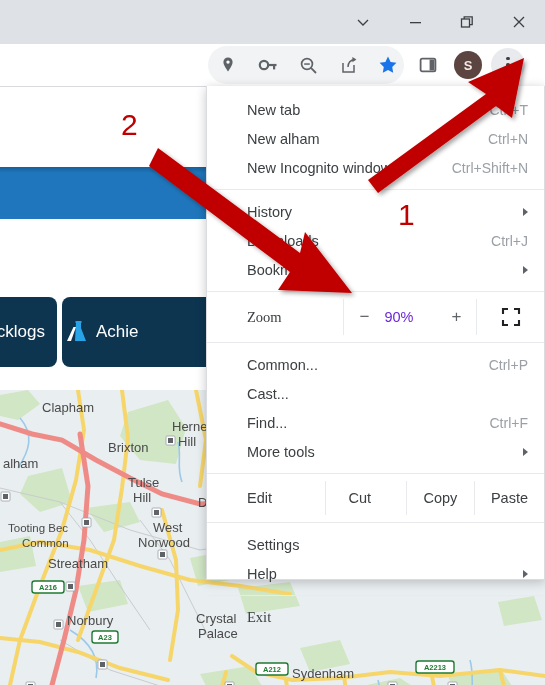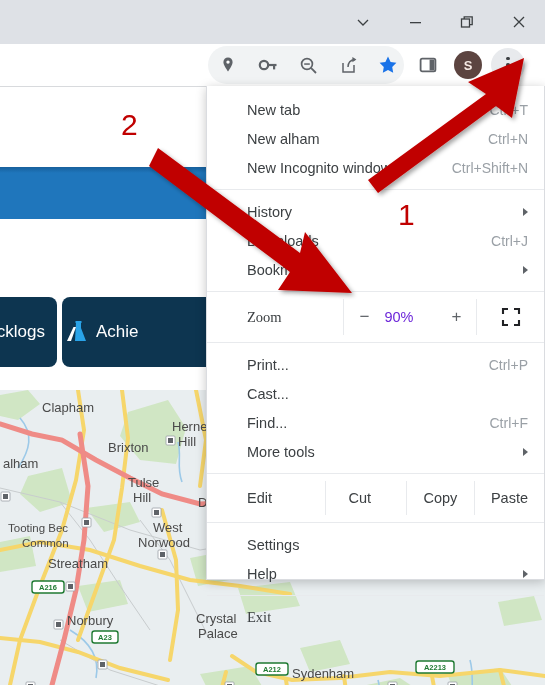--- a/index.html
+++ b/index.html
@@ -421,21 +421,21 @@
           <path d="M18 13 V18 H13" fill="none" stroke="#202124" stroke-width="2.1"></path>
           <path d="M7 18 H2 V13" fill="none" stroke="#202124" stroke-width="2.1"></path>
         </svg>
       </div>
     </div>
 
     <div class="sep"></div>
 
     <div>
       <div class="mi">
-        <span class="lbl">Print...</span>
+        <span class="lbl">Common...</span>
         <span class="sc">Ctrl+P</span>
       </div>
       <div class="mi">
         <span class="lbl">Cast...</span>
         <span class="sc"></span>
       </div>
       <div class="mi">
         <span class="lbl">Find...</span>
         <span class="sc">Ctrl+F</span>
       </div>

